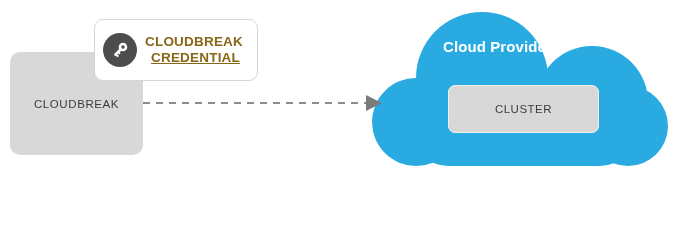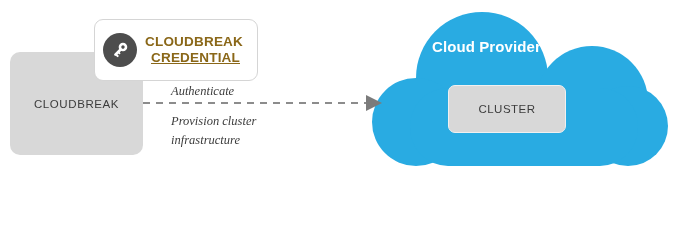--- a/index.html
+++ b/index.html
@@ -104,33 +104,33 @@
   
   .cloud {
     position: absolute;
     left: 370px;
     top: 6px;
     width: 306px;
     height: 164px;
   }
   .cloud-title {
     position: absolute;
-    left: 432px;
+    left: 443px;
     top: 38px;
     font-size: 15px;
     font-weight: bold;
     color: #ffffff;
     letter-spacing: 0.1px;
     font-family: "Liberation Sans", sans-serif;
   }
   .cluster-box {
     position: absolute;
     left: 448px;
     top: 85px;
-    width: 118px;
+    width: 151px;
     height: 48px;
     background: #d8d8d8;
     border: 1.5px solid #f0f0f0;
     border-radius: 7px;
     box-sizing: border-box;
     display: flex;
     flex-direction: column;
     align-items: center;
     justify-content: center;
   }
@@ -165,22 +165,20 @@
 
   <div class="cb-box">
     <div class="cb-box-label">CLOUDBREAK</div>
   </div>
 
   <svg class="connector">
     <line x1="143" y1="103" x2="368" y2="103" stroke="#8c8c8c" stroke-width="2" stroke-dasharray="7,6"></line>
     <polygon points="366,95 382,103 366,111" fill="#7b7b7b"></polygon>
   </svg>
 
-  <div class="edge-label label-auth">Authenticate</div>
-  <div class="edge-label label-prov">Provision cluster infrastructure</div>
 
   <div class="cred-badge">
     <span class="key-badge-icon">
       <svg width="22" height="22" viewBox="0 0 22 22">
         <g transform="rotate(-45 11 11)" fill="#ffffff">
           <circle cx="15.2" cy="11" r="4.3"></circle>
           <circle cx="15.2" cy="11" r="1.7" fill="#4d4d4d"></circle>
           <rect x="3.2" y="9.7" width="9.2" height="2.7" rx="1.3"></rect>
           <rect x="4.0" y="11.6" width="2.1" height="3.0" rx="1"></rect>
           <rect x="7.3" y="11.6" width="1.9" height="2.3" rx="0.9"></rect>

